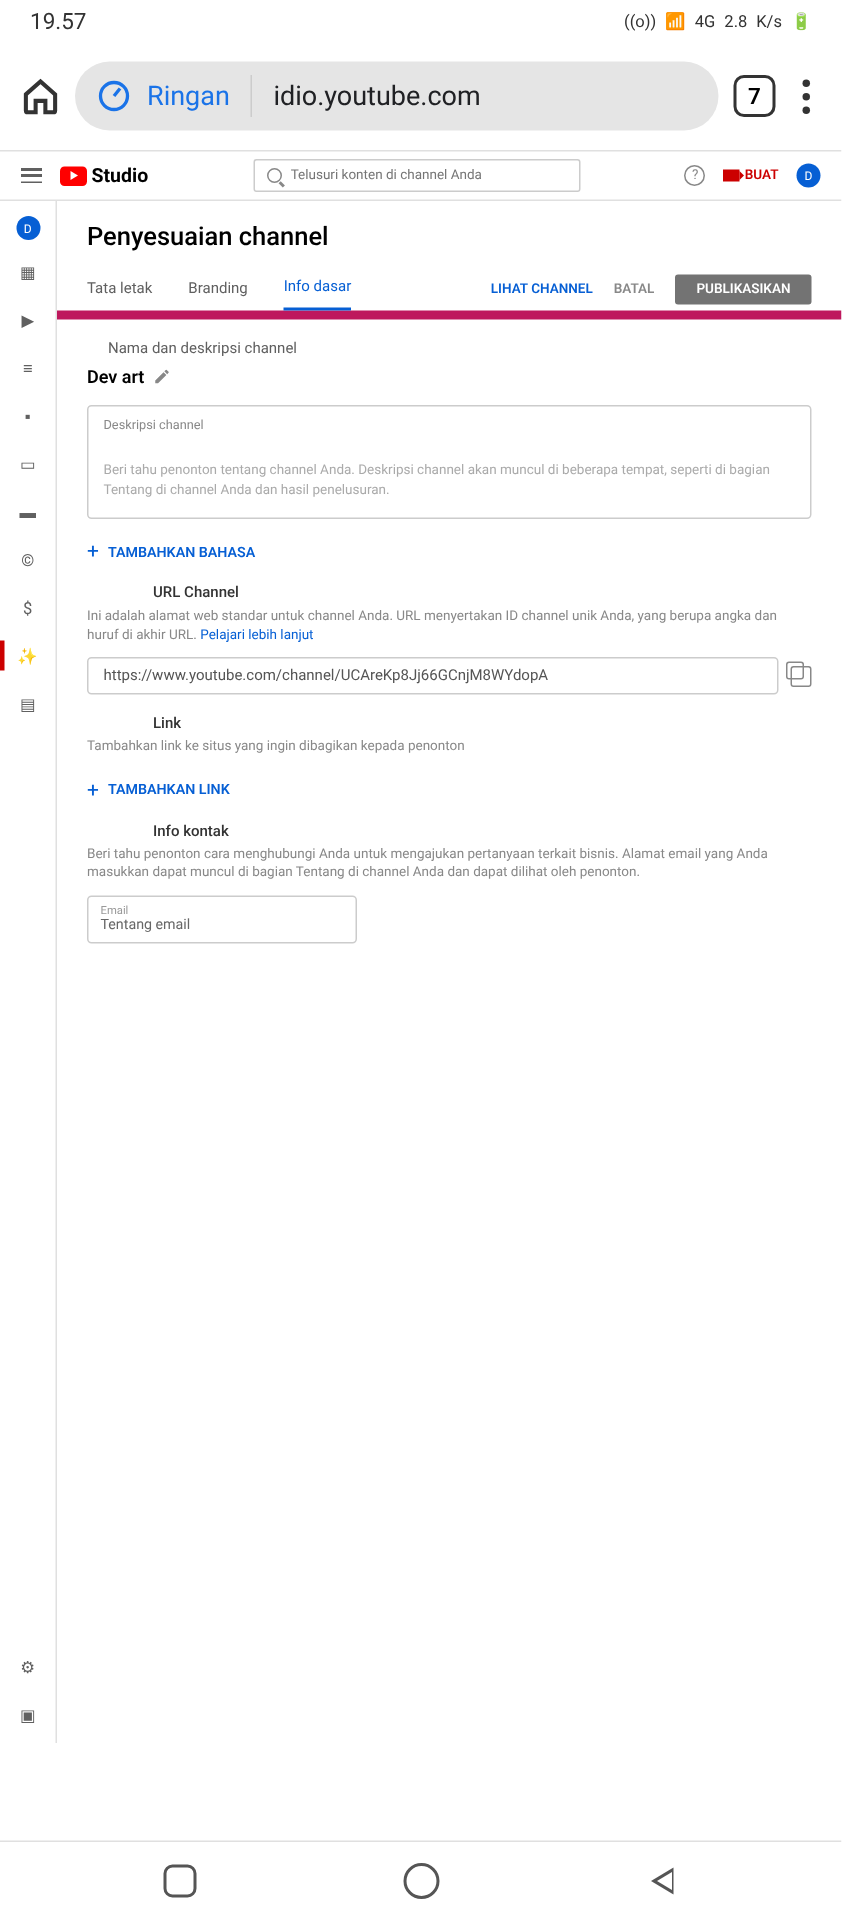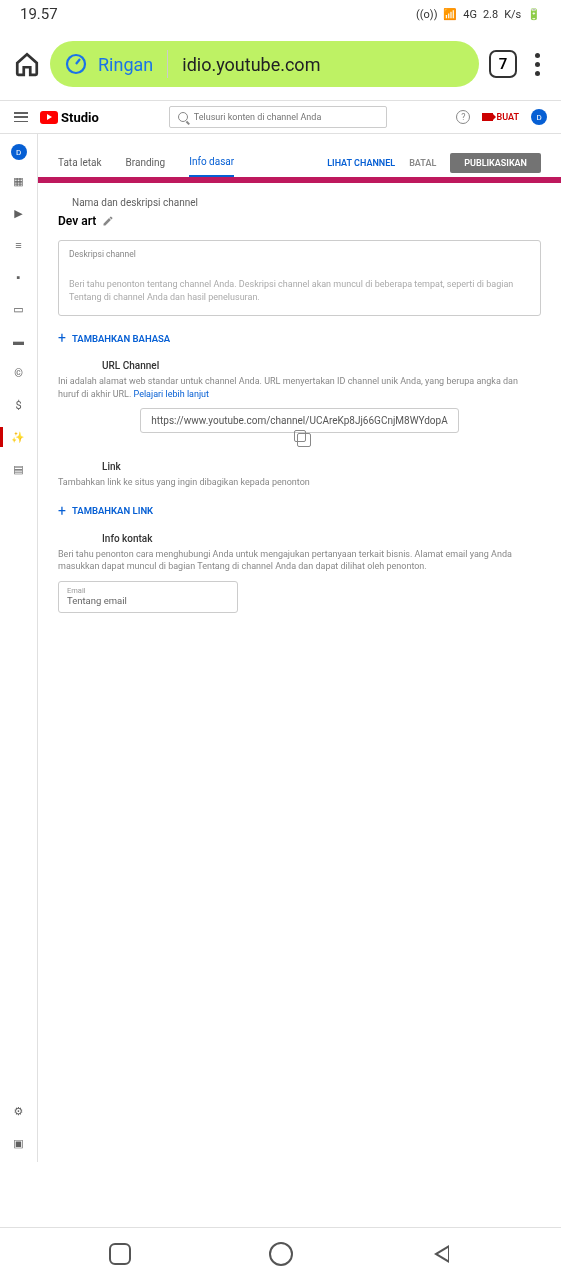--- a/index.html
+++ b/index.html
@@ -1,21 +1,21 @@
 <!DOCTYPE html>
 <html><head>
 <meta charset="utf-8">
 <style>
 *{margin:0;padding:0;box-sizing:border-box;font-family:-apple-system,BlinkMacSystemFont,"Segoe UI",Roboto,Arial,sans-serif;}
 body{width:561px;height:1280px;background:#fff;position:relative;overflow:hidden;}
 .status-bar{height:28px;display:flex;justify-content:space-between;align-items:center;padding:0 20px;font-size:15px;color:#333;}
 .status-right{display:flex;align-items:center;gap:6px;font-size:11px;}
 .browser-bar{height:72px;display:flex;align-items:center;padding:0 14px;gap:10px;}
 .home-ic{width:26px;height:26px;}
-.url-pill{flex:1;height:46px;background:#bef264;border-radius:24px;display:flex;align-items:center;padding:0 14px;gap:10px;}
+.url-pill{flex:1;height:46px;background:#e5e5e5;border-radius:24px;display:flex;align-items:center;padding:0 14px;gap:10px;}
 .speed-ic{width:24px;height:24px;}
 .pill-label{color:#1a73e8;font-size:18px;}
 .pill-divider{width:1px;height:28px;background:#ccc;margin:0 4px;}
 .pill-url{color:#202124;font-size:18px;}
 .tabs-box{width:28px;height:28px;border:2.5px solid #333;border-radius:7px;display:flex;align-items:center;justify-content:center;font-size:15px;font-weight:600;}
 .menu-dots{width:20px;display:flex;flex-direction:column;align-items:center;gap:4px;padding:0 4px;}
 .menu-dots span{width:5px;height:5px;background:#333;border-radius:50%;}
 .divider-line{height:1px;background:#e0e0e0;}
 .yt-header{height:32px;display:flex;align-items:center;padding:0 14px;gap:12px;}
 .hamburger{width:14px;height:10px;display:flex;flex-direction:column;justify-content:space-between;}
@@ -55,21 +55,21 @@
 .ch-name span{font-size:12px;font-weight:600;}
 .pencil{width:12px;height:12px;color:#888;}
 .desc-box{border:1px solid #ccc;border-radius:3px;padding:8px 10px;min-height:76px;}
 .desc-label{font-size:8.5px;color:#888;margin-bottom:19px;}
 .desc-text{font-size:9px;color:#aaa;line-height:1.4;}
 .add-btn{display:flex;align-items:center;gap:6px;color:#065fd4;font-size:9.5px;font-weight:600;margin-top:14px;}
 .plus{font-size:14px;font-weight:400;}
 .sec-title{font-size:10px;color:#333;font-weight:500;margin-bottom:4px;margin-left:44px;}
 .sec-desc{font-size:9px;color:#888;line-height:1.4;}
 .learn-link{color:#065fd4;}
-.url-input-row{display:flex;align-items:center;margin-top:8px;flex-direction:column;}
+.url-input-row{display:flex;align-items:center;margin-top:8px;}
 .url-input{flex:1;border:1px solid #ccc;border-radius:3px;padding:6px 10px;font-size:10px;color:#555;}
 .copy-ic{width:14px;height:14px;margin-left:8px;color:#888;border:1.2px solid #888;border-radius:2px;position:relative;}
 .copy-ic::before{content:'';position:absolute;width:10px;height:10px;border:1.2px solid #888;border-radius:2px;top:-4px;left:-4px;}
 .email-box{border:1px solid #ccc;border-radius:3px;padding:4px 8px 6px;width:180px;margin-top:8px;}
 .email-label{font-size:7.5px;color:#999;}
 .email-val{font-size:9.5px;color:#666;}
 .nav-bar{position:absolute;bottom:0;left:0;right:0;height:52px;display:flex;align-items:center;justify-content:space-around;padding:0 40px;}
 .nav-sq{width:22px;height:22px;border:2.5px solid #555;border-radius:6px;}
 .nav-circ{width:24px;height:24px;border:2.5px solid #555;border-radius:50%;}
 .nav-tri{width:0;height:0;border-top:12px solid transparent;border-bottom:12px solid transparent;border-right:20px solid transparent;position:relative;}
@@ -155,20 +155,21 @@
     <div class="side-ic">$</div>
     <div class="side-ic active">✨</div>
     <div class="side-ic">▤</div>
     <div class="side-bottom">
       <div class="side-ic" style="margin:0">⚙</div>
       <div class="side-ic" style="margin:0">▣</div>
     </div>
   </div>
 
   <div class="content">
+    <div class="page-title">Penyesuaian channel</div>
 
     <div class="tabs-row">
       <div class="tab">Tata letak</div>
       <div class="tab">Branding</div>
       <div class="tab active">Info dasar</div>
       <div class="tab-actions">
         <span class="act-link">LIHAT CHANNEL</span>
         <span class="act-cancel">BATAL</span>
         <span class="act-pub">PUBLIKASIKAN</span>
       </div>

